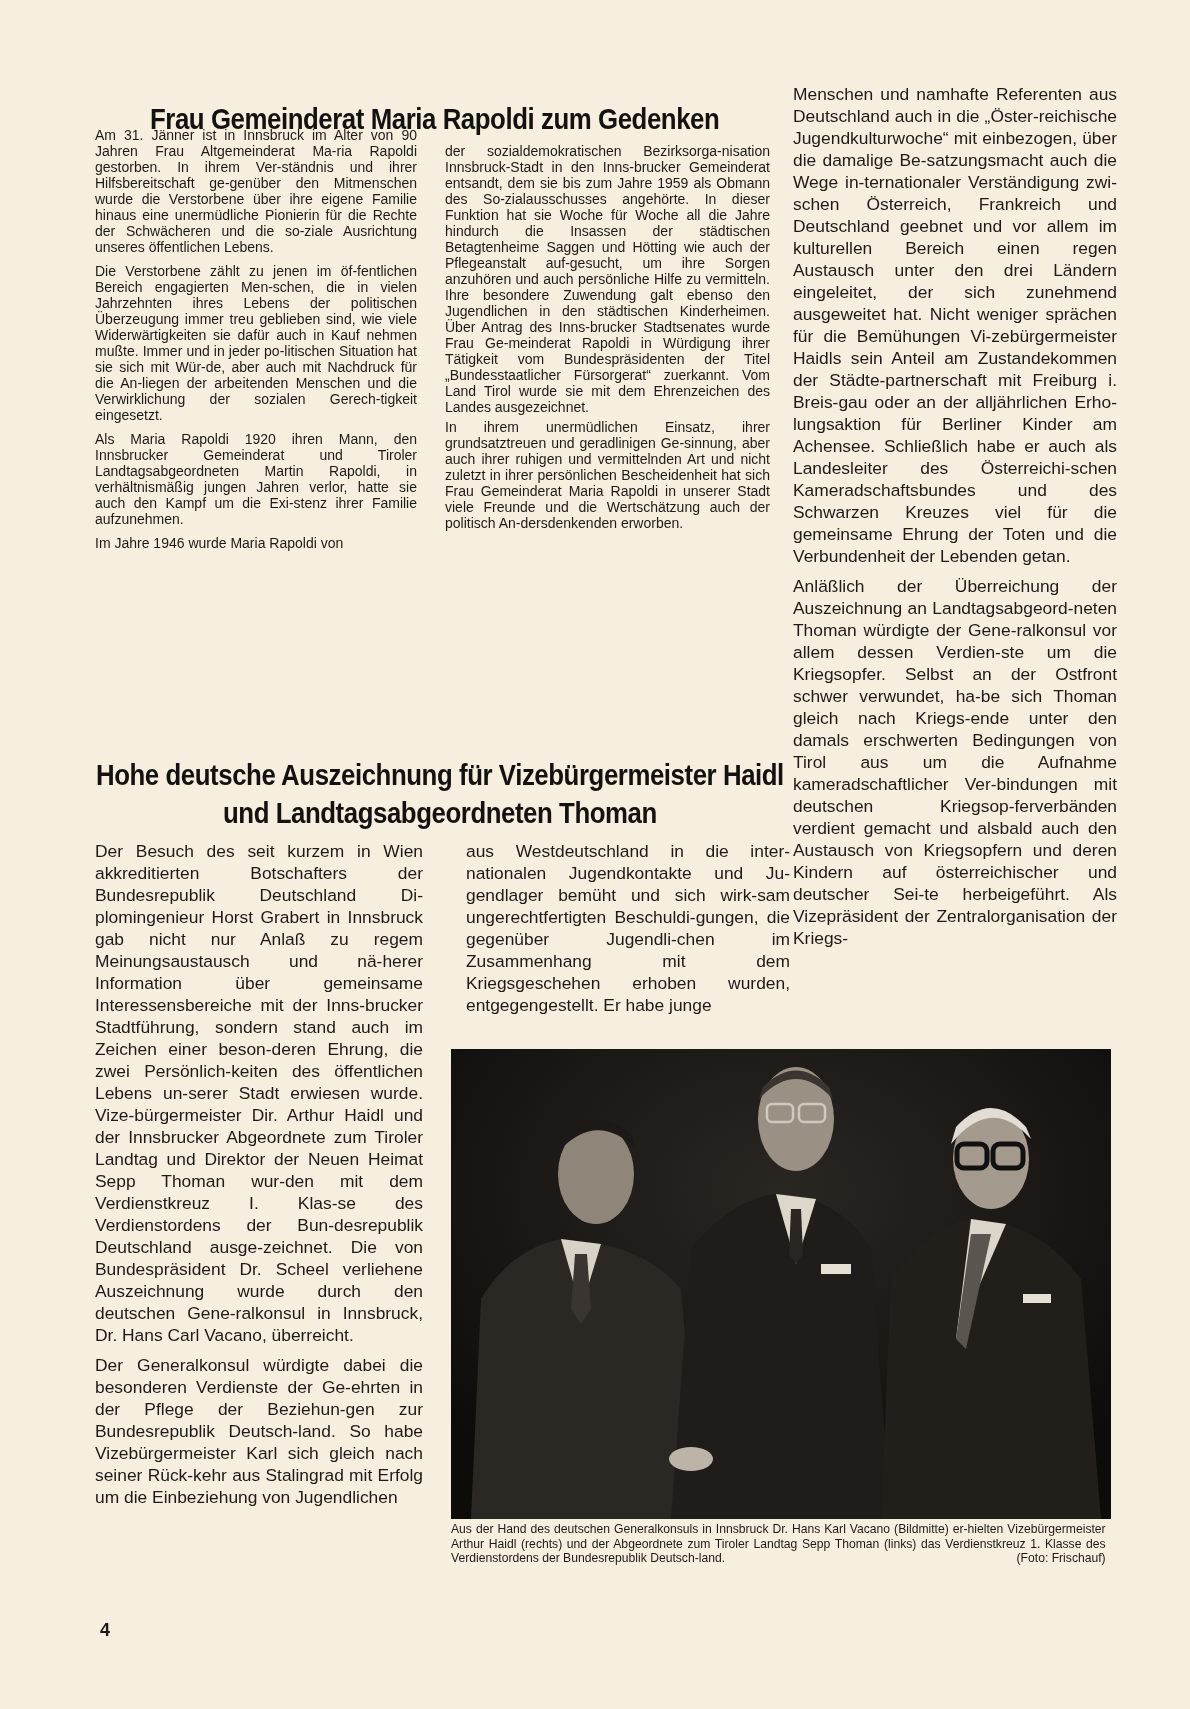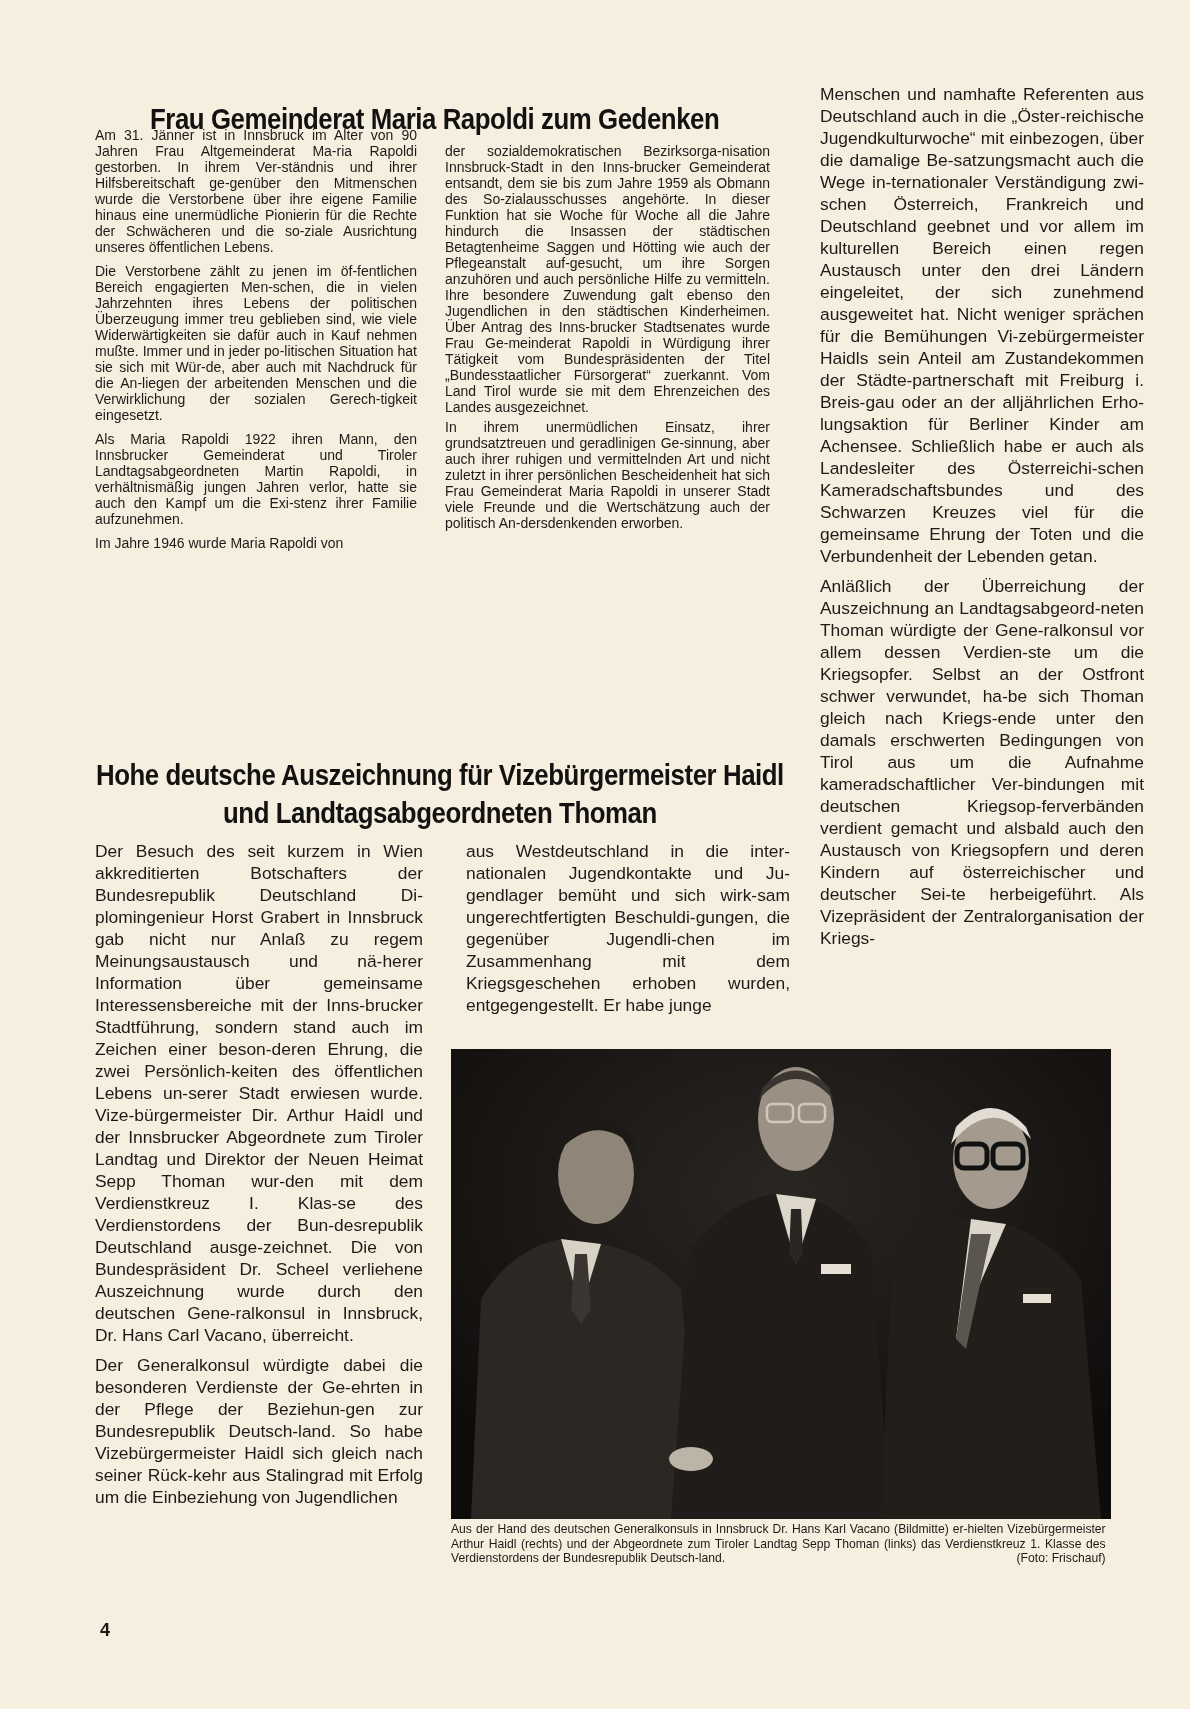--- a/index.html
+++ b/index.html
@@ -29,21 +29,21 @@
     font-size: 15.2px;
     line-height: 19.9px;
     text-align: justify;
     hyphens: manual;
   }
   .col p { margin: 0 0 8px 0; }
   .col.small { font-size: 14px; line-height: 16px; }
   .col.large { font-size: 17.4px; line-height: 22px; }
   .c1 { left: 95px; top: 127px; width: 322px; }
   .c2 { left: 445px; top: 143px; width: 325px; }
-  .c3 { left: 793px; top: 83px; width: 324px; margin-left: 27px; }
+  .c3 { left: 793px; top: 83px; width: 324px; }
   .c4 { left: 95px; top: 840px; width: 328px; }
   .c5 { left: 466px; top: 840px; width: 324px; }
   .photo {
     position: absolute; left: 451px; top: 1049px; width: 660px; height: 470px;
     background: #141210; overflow: hidden;
   }
   .photo svg { width: 100%; height: 100%; display: block; }
   .caption {
     position: absolute; left: 451px; top: 1522px; width: 668px;
     font-size: 12.4px; line-height: 14.6px; text-align: justify;
@@ -58,42 +58,42 @@
 </head>
 <body>
 
 <div class="page">
 
   <h1 class="headline h1">Frau Gemeinderat Maria Rapoldi zum Gedenken</h1>
 
   <div class="col small c1">
     <p>Am 31. Jänner ist in Innsbruck im Alter von 90 Jahren Frau Altgemeinderat Ma-ria Rapoldi gestorben. In ihrem Ver-ständnis und ihrer Hilfsbereitschaft ge-genüber den Mitmenschen wurde die Verstorbene über ihre eigene Familie hinaus eine unermüdliche Pionierin für die Rechte der Schwächeren und die so-ziale Ausrichtung unseres öffentlichen Lebens.</p>
     <p>Die Verstorbene zählt zu jenen im öf-fentlichen Bereich engagierten Men-schen, die in vielen Jahrzehnten ihres Lebens der politischen Überzeugung immer treu geblieben sind, wie viele Widerwärtigkeiten sie dafür auch in Kauf nehmen mußte. Immer und in jeder po-litischen Situation hat sie sich mit Wür-de, aber auch mit Nachdruck für die An-liegen der arbeitenden Menschen und die Verwirklichung der sozialen Gerech-tigkeit eingesetzt.</p>
-    <p>Als Maria Rapoldi 1922 ihren Mann, den Innsbrucker Gemeinderat und Tiroler Landtagsabgeordneten Martin Rapoldi, in verhältnismäßig jungen Jahren verlor, hatte sie auch den Kampf um die Exi-stenz ihrer Familie aufzunehmen.</p>
+    <p>Als Maria Rapoldi 1920 ihren Mann, den Innsbrucker Gemeinderat und Tiroler Landtagsabgeordneten Martin Rapoldi, in verhältnismäßig jungen Jahren verlor, hatte sie auch den Kampf um die Exi-stenz ihrer Familie aufzunehmen.</p>
     <p>Im Jahre 1946 wurde Maria Rapoldi von</p>
   </div>
 
   <div class="col small c2">
     <p style="margin-bottom:4px">der sozialdemokratischen Bezirksorga-nisation Innsbruck-Stadt in den Inns-brucker Gemeinderat entsandt, dem sie bis zum Jahre 1959 als Obmann des So-zialausschusses angehörte. In dieser Funktion hat sie Woche für Woche all die Jahre hindurch die Insassen der städtischen Betagtenheime Saggen und Hötting wie auch der Pflegeanstalt auf-gesucht, um ihre Sorgen anzuhören und auch persönliche Hilfe zu vermitteln. Ihre besondere Zuwendung galt ebenso den Jugendlichen in den städtischen Kinderheimen. Über Antrag des Inns-brucker Stadtsenates wurde Frau Ge-meinderat Rapoldi in Würdigung ihrer Tätigkeit vom Bundespräsidenten der Titel „Bundesstaatlicher Fürsorgerat“ zuerkannt. Vom Land Tirol wurde sie mit dem Ehrenzeichen des Landes ausgezeichnet.</p>
     <p>In ihrem unermüdlichen Einsatz, ihrer grundsatztreuen und geradlinigen Ge-sinnung, aber auch ihrer ruhigen und vermittelnden Art und nicht zuletzt in ihrer persönlichen Bescheidenheit hat sich Frau Gemeinderat Maria Rapoldi in unserer Stadt viele Freunde und die Wertschätzung auch der politisch An-dersdenkenden erworben.</p>
   </div>
 
   <div class="col large c3">
     <p>Menschen und namhafte Referenten aus Deutschland auch in die „Öster-reichische Jugendkulturwoche“ mit einbezogen, über die damalige Be-satzungsmacht auch die Wege in-ternationaler Verständigung zwi-schen Österreich, Frankreich und Deutschland geebnet und vor allem im kulturellen Bereich einen regen Austausch unter den drei Ländern eingeleitet, der sich zunehmend ausgeweitet hat. Nicht weniger sprächen für die Bemühungen Vi-zebürgermeister Haidls sein Anteil am Zustandekommen der Städte-partnerschaft mit Freiburg i. Breis-gau oder an der alljährlichen Erho-lungsaktion für Berliner Kinder am Achensee. Schließlich habe er auch als Landesleiter des Österreichi-schen Kameradschaftsbundes und des Schwarzen Kreuzes viel für die gemeinsame Ehrung der Toten und die Verbundenheit der Lebenden getan.</p>
     <p>Anläßlich der Überreichung der Auszeichnung an Landtagsabgeord-neten Thoman würdigte der Gene-ralkonsul vor allem dessen Verdien-ste um die Kriegsopfer. Selbst an der Ostfront schwer verwundet, ha-be sich Thoman gleich nach Kriegs-ende unter den damals erschwerten Bedingungen von Tirol aus um die Aufnahme kameradschaftlicher Ver-bindungen mit deutschen Kriegsop-ferverbänden verdient gemacht und alsbald auch den Austausch von Kriegsopfern und deren Kindern auf österreichischer und deutscher Sei-te herbeigeführt. Als Vizepräsident der Zentralorganisation der Kriegs-</p>
   </div>
 
   <div class="headline h2">
     <div>Hohe deutsche Auszeichnung für Vizebürgermeister Haidl</div>
     <div>und Landtagsabgeordneten Thoman</div>
   </div>
 
   <div class="col large c4">
     <p>Der Besuch des seit kurzem in Wien akkreditierten Botschafters der Bundesrepublik Deutschland Di-plomingenieur Horst Grabert in Innsbruck gab nicht nur Anlaß zu regem Meinungsaustausch und nä-herer Information über gemeinsame Interessensbereiche mit der Inns-brucker Stadtführung, sondern stand auch im Zeichen einer beson-deren Ehrung, die zwei Persönlich-keiten des öffentlichen Lebens un-serer Stadt erwiesen wurde. Vize-bürgermeister Dir. Arthur Haidl und der Innsbrucker Abgeordnete zum Tiroler Landtag und Direktor der Neuen Heimat Sepp Thoman wur-den mit dem Verdienstkreuz I. Klas-se des Verdienstordens der Bun-desrepublik Deutschland ausge-zeichnet. Die von Bundespräsident Dr. Scheel verliehene Auszeichnung wurde durch den deutschen Gene-ralkonsul in Innsbruck, Dr. Hans Carl Vacano, überreicht.</p>
-    <p>Der Generalkonsul würdigte dabei die besonderen Verdienste der Ge-ehrten in der Pflege der Beziehun-gen zur Bundesrepublik Deutsch-land. So habe Vizebürgermeister Haidl sich gleich nach seiner Rück-kehr aus Stalingrad mit Erfolg um die Einbeziehung von Jugendlichen</p>
+    <p>Der Generalkonsul würdigte dabei die besonderen Verdienste der Ge-ehrten in der Pflege der Beziehun-gen zur Bundesrepublik Deutsch-land. So habe Vizebürgermeister Karl sich gleich nach seiner Rück-kehr aus Stalingrad mit Erfolg um die Einbeziehung von Jugendlichen</p>
   </div>
 
   <div class="col large c5">
     <p>aus Westdeutschland in die inter-nationalen Jugendkontakte und Ju-gendlager bemüht und sich wirk-sam ungerechtfertigten Beschuldi-gungen, die gegenüber Jugendli-chen im Zusammenhang mit dem Kriegsgeschehen erhoben wurden, entgegengestellt. Er habe junge</p>
   </div>
 
   <div class="photo">
     <svg viewBox="0 0 660 470" preserveAspectRatio="none">
       <defs>
         <radialGradient id="bg" cx="50%" cy="30%" r="70%">

